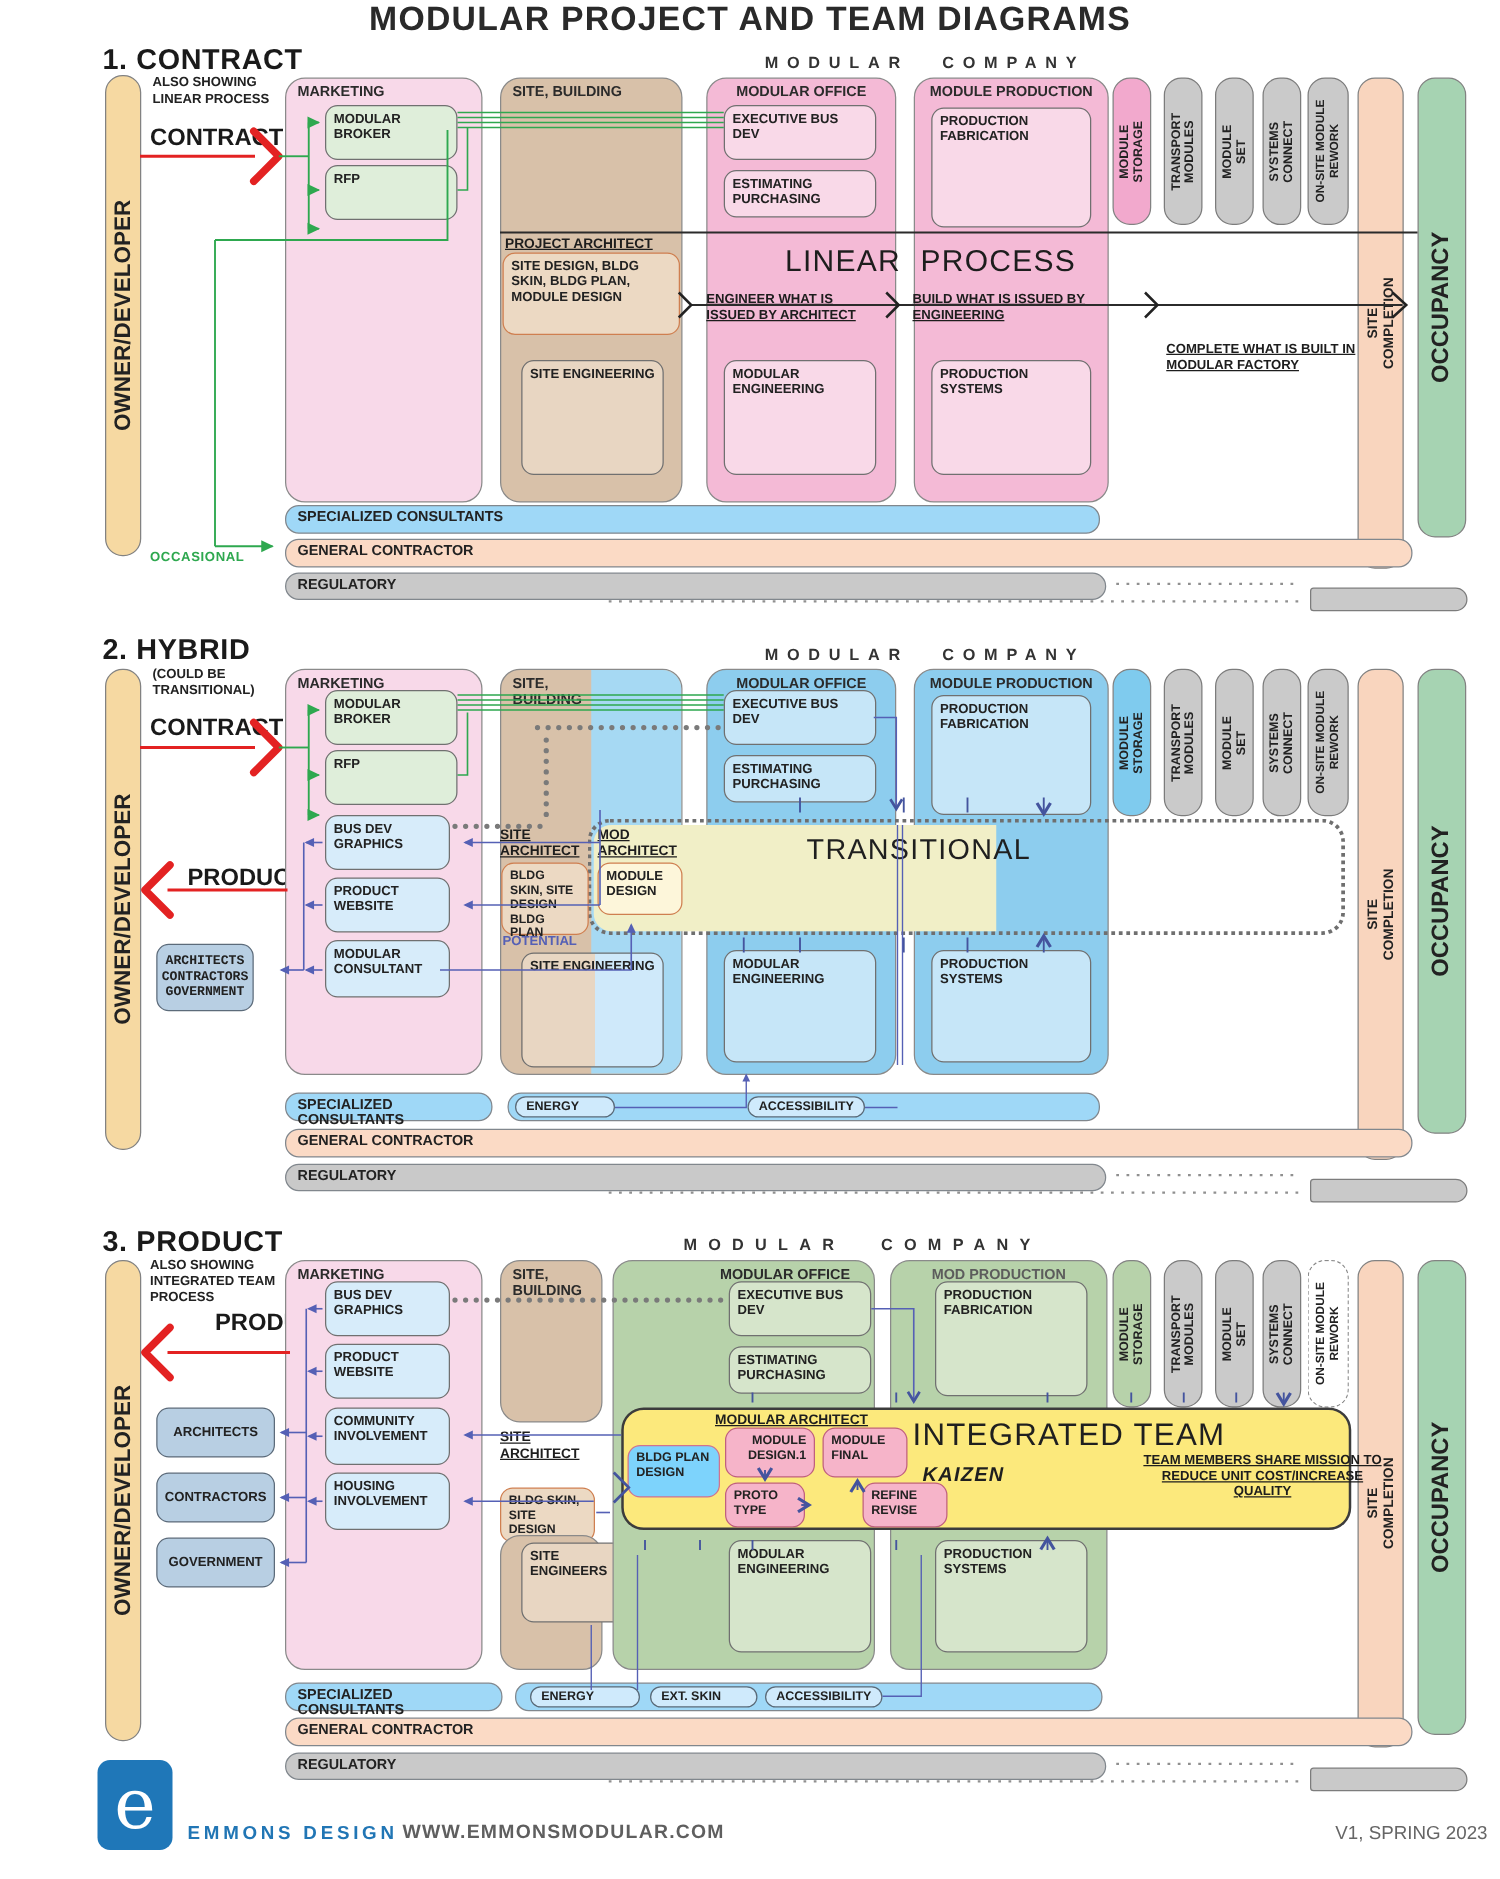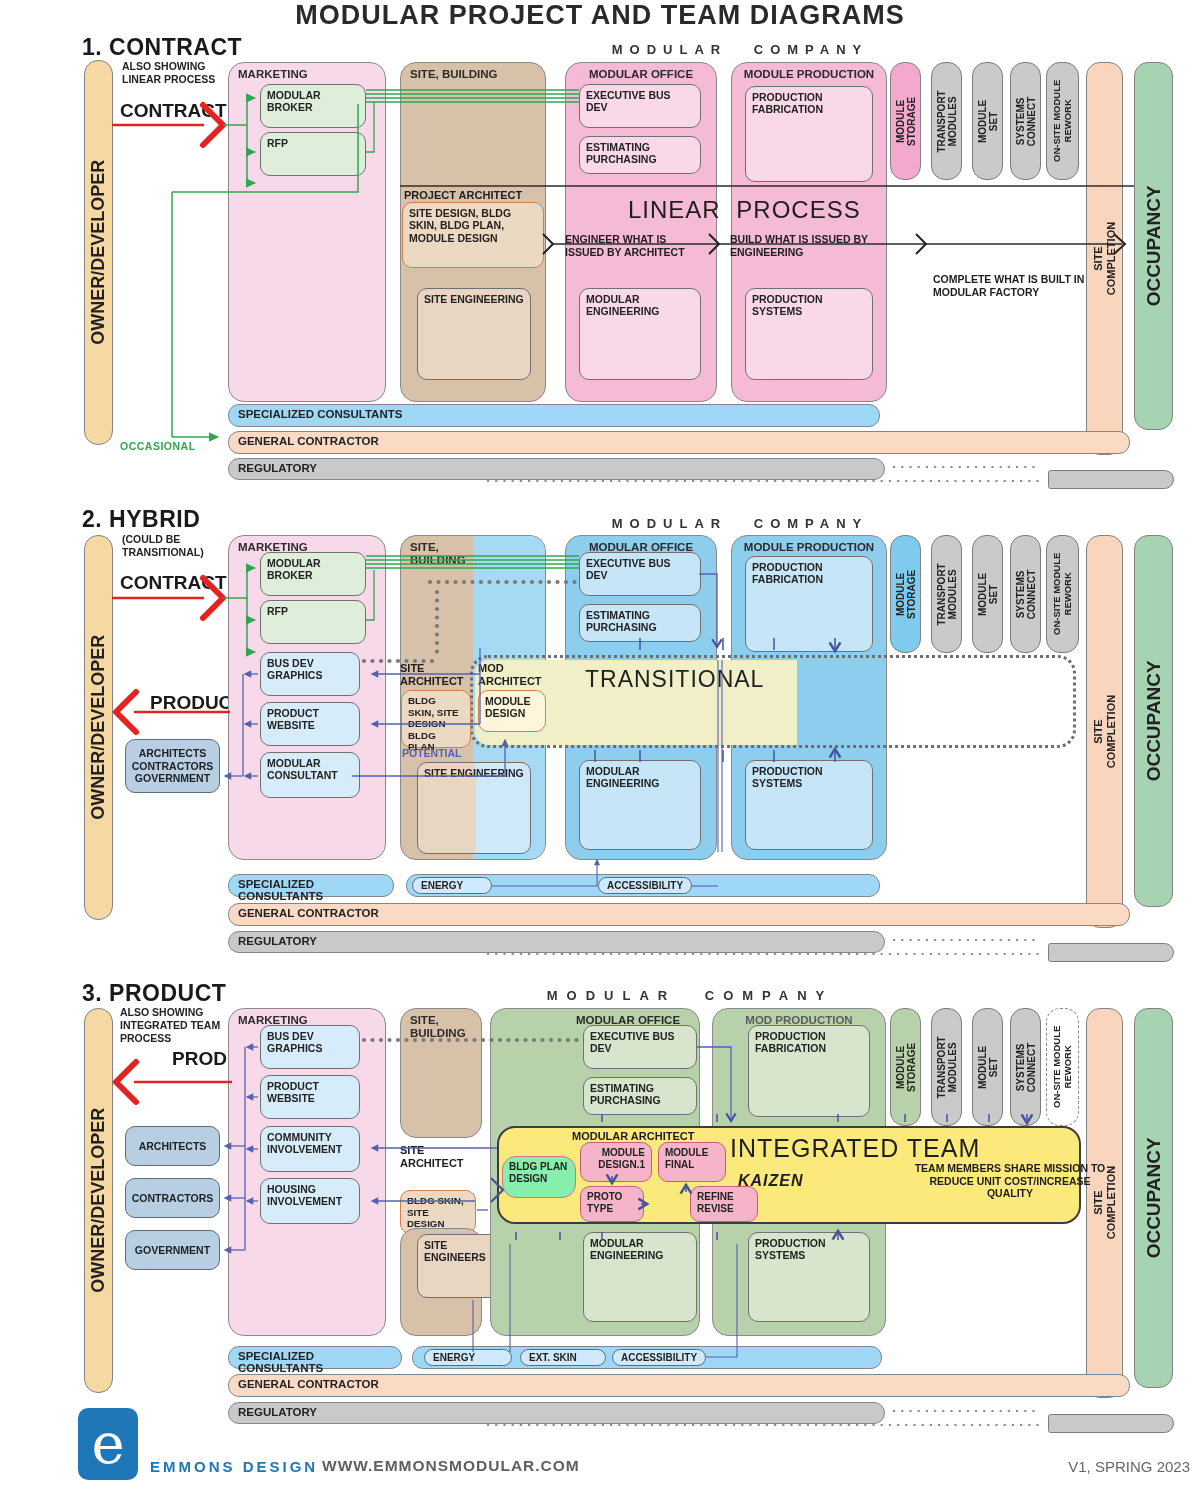--- a/index.html
+++ b/index.html
@@ -17,32 +17,32 @@
        padding:1.5px 8px;box-sizing:border-box;background:#cfeafc;}
   .vcol{position:absolute;border:1.6px solid #828282;border-radius:14px;box-sizing:border-box;
        display:flex;align-items:center;justify-content:center;}
   .vlabel{transform:rotate(-90deg);font-weight:bold;font-size:10px;line-height:1.14;text-align:center;flex:none;color:#222;}
   .seclabel{position:absolute;font-size:23px;font-weight:600;color:#1a1a1a;letter-spacing:.5px;}
   .subnote{position:absolute;font-size:10.5px;font-weight:bold;line-height:1.25;color:#222;}
   .flowlabel{position:absolute;font-size:19px;font-weight:600;color:#1a1a1a;}
   .mchead{position:absolute;font-size:13px;font-weight:bold;letter-spacing:7px;word-spacing:16px;
        color:#333;text-align:center;}
   .bigtitle{position:absolute;font-size:24px;font-weight:500;letter-spacing:1px;word-spacing:8px;color:#1d1d1d;}
-  .steplabel{position:absolute;font-size:10.5px;font-weight:bold;line-height:1.2;color:#1d1d1d;}
+  .steplabel{position:absolute;font-size:10.5px;font-weight:bold;line-height:1.2;color:#1d1d1d;text-decoration:underline;}
   .c-pink{background:#f4bad6}.c-pinklight{background:#f8d9e9}.c-brown{background:#d8c1a9}
   .c-blue{background:#8dcdee}.c-green{background:#b7d2aa}.c-gray{background:#cacaca;border-color:#7c7c7c}
   .c-peach{background:#f9d5be}.c-occ{background:#a6d3b2}.c-owner{background:#f6d9a2}
   .c-storage1{background:#f2a9cd}.c-storage2{background:#7fcbee}
   .b-pink{background:#f9d9e8}.b-blue{background:#c6e6f8}.b-green{background:#d6e5cb}.b-tan{background:#e8d6c2}
   .b-item-green{background:#dfeeda}.b-item-blue{background:#d7ecfa}
   .b-stake{background:#b8cfe3;border-color:#5c6b7a;display:flex;align-items:center;text-align:center;justify-content:center;}
   .b-scope{background:#ecd9c3;border-color:#cf7f50;border-width:1.6px;}
   .b-modscope{background:#fdf6da;border-color:#cf7f50;border-width:1.6px;}
   .b-teampink{background:#f6b4c9;border-color:#c0607e;font-size:10px;}
-  .b-teampink2{background:#86efac;border-color:#d0738f;font-size:10px;border-radius:14px;}
+  .b-teampink2{background:#7dd3fc;border-color:#d0738f;font-size:10px;}
   .dotted-region{position:absolute;border:3px dotted #6f6f6f;border-radius:18px;box-sizing:border-box;}
   .grayseg{position:absolute;background:#c9c9c9;border:1.3px solid #7c7c7c;border-radius:3px 10px 10px 3px;}
   svg.lines{position:absolute;left:0;top:0;pointer-events:none;}
 </style>
 </head>
 <body>
 
 <div class="abs" style="left:0;top:2;width:1200px;text-align:center;font-size:27px;font-weight:600;letter-spacing:1px;color:#2a2a2a;">MODULAR PROJECT AND TEAM DIAGRAMS</div>
 
 <div class="seclabel" style="left:82px;top:34px;">1. CONTRACT</div>
@@ -113,21 +113,21 @@
 <div class="grayseg" style="left:1048px;top:470px;width:124px;height:17px;"></div>
 <div class="subnote" style="left:120px;top:440px;color:#2ea84f;letter-spacing:.5px;">OCCASIONAL</div>
 
 <div class="seclabel" style="left:82px;top:506px;">2. HYBRID</div>
 <div class="subnote" style="left:122px;top:533px;width:105px;">(COULD BE TRANSITIONAL)</div>
 <div class="vcol c-owner" style="left:84px;top:535px;width:29px;height:385px;">
   <span class="vlabel" style="white-space:nowrap;font-size:18px;">OWNER/DEVELOPER</span>
 </div>
 <div class="flowlabel" style="left:120px;top:572px;">CONTRACT</div>
 <div class="flowlabel" style="left:150px;top:692px;">PRODUCT</div>
-<div class="box b-stake" style="left:125px;top:739px;width:95px;height:54px;">ARCHITECTS CONTRACTORS GOVERNMENT</div>
+<div class="box b-stake" style="left:125px;top:755px;width:78px;height:54px;font-family:Liberation Mono, monospace;">ARCHITECTS CONTRACTORS GOVERNMENT</div>
 
 <div class="col c-pinklight" style="left:228px;top:535px;width:158px;height:325px;">
   <div class="colhead">MARKETING</div>
 </div>
 <div class="box b-item-green" style="left:260px;top:552px;width:106px;height:44px;">MODULAR BROKER</div>
 <div class="box b-item-green" style="left:260px;top:600px;width:106px;height:44px;">RFP</div>
 <div class="box b-item-blue" style="left:260px;top:652px;width:100px;height:44px;">BUS DEV GRAPHICS</div>
 <div class="box b-item-blue" style="left:260px;top:702px;width:100px;height:44px;">PRODUCT WEBSITE</div>
 <div class="box b-item-blue" style="left:260px;top:752px;width:100px;height:46px;">MODULAR CONSULTANT</div>
 
@@ -169,21 +169,21 @@
 <div class="vcol c-peach" style="left:1086px;top:535px;width:37px;height:393px;">
     <span class="vlabel" style="width:80px;font-size:11px;">SITE COMPLETION</span>
   </div>
 <div class="vcol c-occ" style="left:1134px;top:535px;width:39px;height:372px;">
     <span class="vlabel" style="white-space:nowrap;font-size:19px;">OCCUPANCY</span>
   </div>
 
 <div class="dotted-region" style="left:470px;top:655px;width:606px;height:93px;">
   <div style="position:absolute;left:2px;top:2px;width:322px;height:85px;background:#f1efc7;border-radius:14px 0 0 14px;"></div>
 </div>
-<div class="abs" style="left:585px;top:666px;width:300px;text-align:left;font-size:23px;font-weight:500;letter-spacing:1px;">TRANSITIONAL</div>
+<div class="abs" style="left:585px;top:666px;width:300px;text-align:center;font-size:23px;font-weight:500;letter-spacing:1px;">TRANSITIONAL</div>
 <div class="steplabel" style="left:400px;top:662px;width:70px;font-size:11px;">SITE ARCHITECT</div>
 <div class="box b-scope" style="left:401px;top:690px;width:70px;height:58px;font-size:9.8px;">BLDG SKIN, SITE DESIGN BLDG PLAN</div>
 <div class="steplabel" style="left:478px;top:662px;width:75px;font-size:11px;">MOD ARCHITECT</div>
 <div class="box b-modscope" style="left:478px;top:690px;width:68px;height:42px;">MODULE DESIGN</div>
 <div class="subnote" style="left:402px;top:747px;color:#5560b5;">POTENTIAL</div>
 <div class="box" style="left:417px;top:762px;width:114px;height:92px;background:linear-gradient(90deg,#e8d6c2 0 52%,#cfe9fa 52% 100%);">SITE ENGINEERING</div>
 
 <div class="rowbar" style="left:228px;top:874px;width:166px;height:23px;background:#9fd8f7;">SPECIALIZED CONSULTANTS</div>
 <div class="rowbar" style="left:406px;top:874px;width:474px;height:23px;background:#9fd8f7;"></div>
 <div class="pill" style="left:412px;top:877px;width:80px;height:17px;">ENERGY</div>

